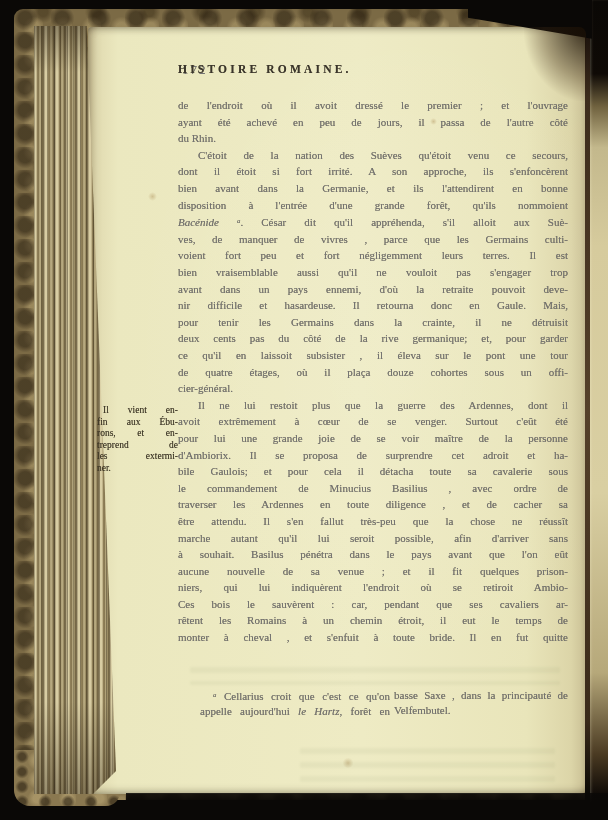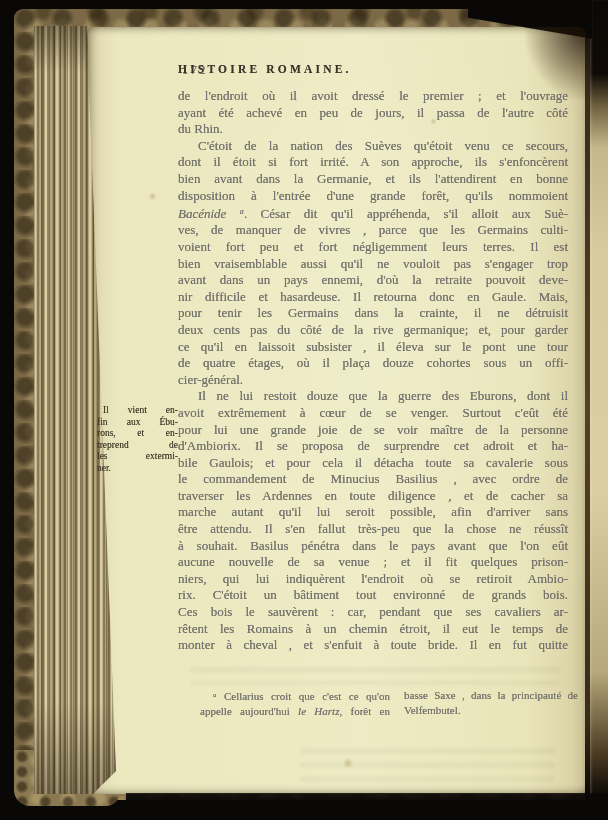--- a/index.html
+++ b/index.html
@@ -83,38 +83,38 @@
   
   .print { color:#737373; z-index:8; text-shadow:0 0 .5px rgba(60,50,30,.55); }
   .page-number {
     position:absolute; left:182px; top:62px;
     font-size:13px; letter-spacing:2px;
   }
   .running-title {
     position:absolute; left:178px; top:63px; width:390px; 
     font-size:11.5px; font-weight:bold; letter-spacing:3.2px; color:#3a352b;
   }
-  .body-text { position:absolute; left:178px; top:88px; width:390px;
-    font-size:13px; line-height:16.6px; }
+  .body-text { position:absolute; left:178px; top:97px; width:390px;
+    font-size:11px; line-height:16.6px; }
   .tline { text-align:justify; text-align-last:justify; }
   .para.indent .tline:first-child { text-indent:20px; }
   .para .tline:last-child { text-align-last:left; }
   .para.cont .tline:last-child { text-align-last:justify; }
   .tline sup { font-size:.62em; font-style:italic; vertical-align:.45em; }
   .margin-note {
     position:absolute; left:97px; top:405px; width:81px;
     font-size:9.5px; line-height:11.6px; color:#3b3526;
   }
   .margin-note .tline:first-child { text-indent:6px; }
   .margin-note .tline:last-child { text-align-last:left; }
   .footnote { position:absolute; top:688px; left:0; width:608px;
     font-size:11px; line-height:14.8px; }
   .fn-col { position:absolute; top:0; }
   .fn-col.left  { left:200px; width:190px; }
-  .fn-col.right { left:404px; width:174px; }
+  .fn-col.right { left:394px; width:174px; }
   .fn-col.indent-first .tline:first-child { text-indent:13px; }
   .fn-col .tline:last-child { text-align-last:left; }
   .fn-col.cont .tline:last-child { text-align-last:justify; }
 </style>
 </head>
 <body>
 
 <div class="cover-frame"></div>
 <div class="marble-corner-bl"></div>
 <div class="main-page"></div>
@@ -150,33 +150,32 @@
       <div class="tline">bien vraisemblable aussi qu'il ne vouloit pas s'engager trop</div>
       <div class="tline">avant dans un pays ennemi, d'où la retraite pouvoit deve-</div>
       <div class="tline">nir difficile et hasardeuse. Il retourna donc en Gaule. Mais,</div>
       <div class="tline">pour tenir les Germains dans la crainte, il ne détruisit</div>
       <div class="tline">deux cents pas du côté de la rive germanique; et, pour garder</div>
       <div class="tline">ce qu'il en laissoit subsister , il éleva sur le pont une tour</div>
       <div class="tline">de quatre étages, où il plaça douze cohortes sous un offi-</div>
       <div class="tline">cier-général.</div>
     </div>
   <div class="para indent cont">
-      <div class="tline">Il ne lui restoit douze que la guerre des Eburons, dont il</div>
+      <div class="tline">Il ne lui restoit plus que la guerre des Ardennes, dont il</div>
       <div class="tline">avoit extrêmement à cœur de se venger. Surtout c'eût été</div>
       <div class="tline">pour lui une grande joie de se voir maître de la personne</div>
       <div class="tline">d'Ambiorix. Il se proposa de surprendre cet adroit et ha-</div>
       <div class="tline">bile Gaulois; et pour cela il détacha toute sa cavalerie sous</div>
       <div class="tline">le commandement de Minucius Basilius , avec ordre de</div>
       <div class="tline">traverser les Ardennes en toute diligence , et de cacher sa</div>
+      <div class="tline">être attendu. Il s'en fallut très-peu que la chose ne réussît</div>
       <div class="tline">marche autant qu'il lui seroit possible, afin d'arriver sans</div>
-      <div class="tline">être attendu. Il s'en fallut très-peu que la chose ne réussît</div>
       <div class="tline">à souhait. Basilus pénétra dans le pays avant que l'on eût</div>
       <div class="tline">aucune nouvelle de sa venue ; et il fit quelques prison-</div>
       <div class="tline">niers, qui lui indiquèrent l'endroit où se retiroit Ambio-</div>
-      <div class="tline">rix. C'étoit un bâtiment tout environné de grands bois.</div>
       <div class="tline">Ces bois le sauvèrent : car, pendant que ses cavaliers ar-</div>
       <div class="tline">rêtent les Romains à un chemin étroit, il eut le temps de</div>
       <div class="tline">monter à cheval , et s'enfuit à toute bride. Il en fut quitte</div>
     </div>
 </div>
 
 <div class="print margin-note">
     <div class="tline">Il vient en-</div>
     <div class="tline">fin aux Ébu-</div>
     <div class="tline">rons, et en-</div>

